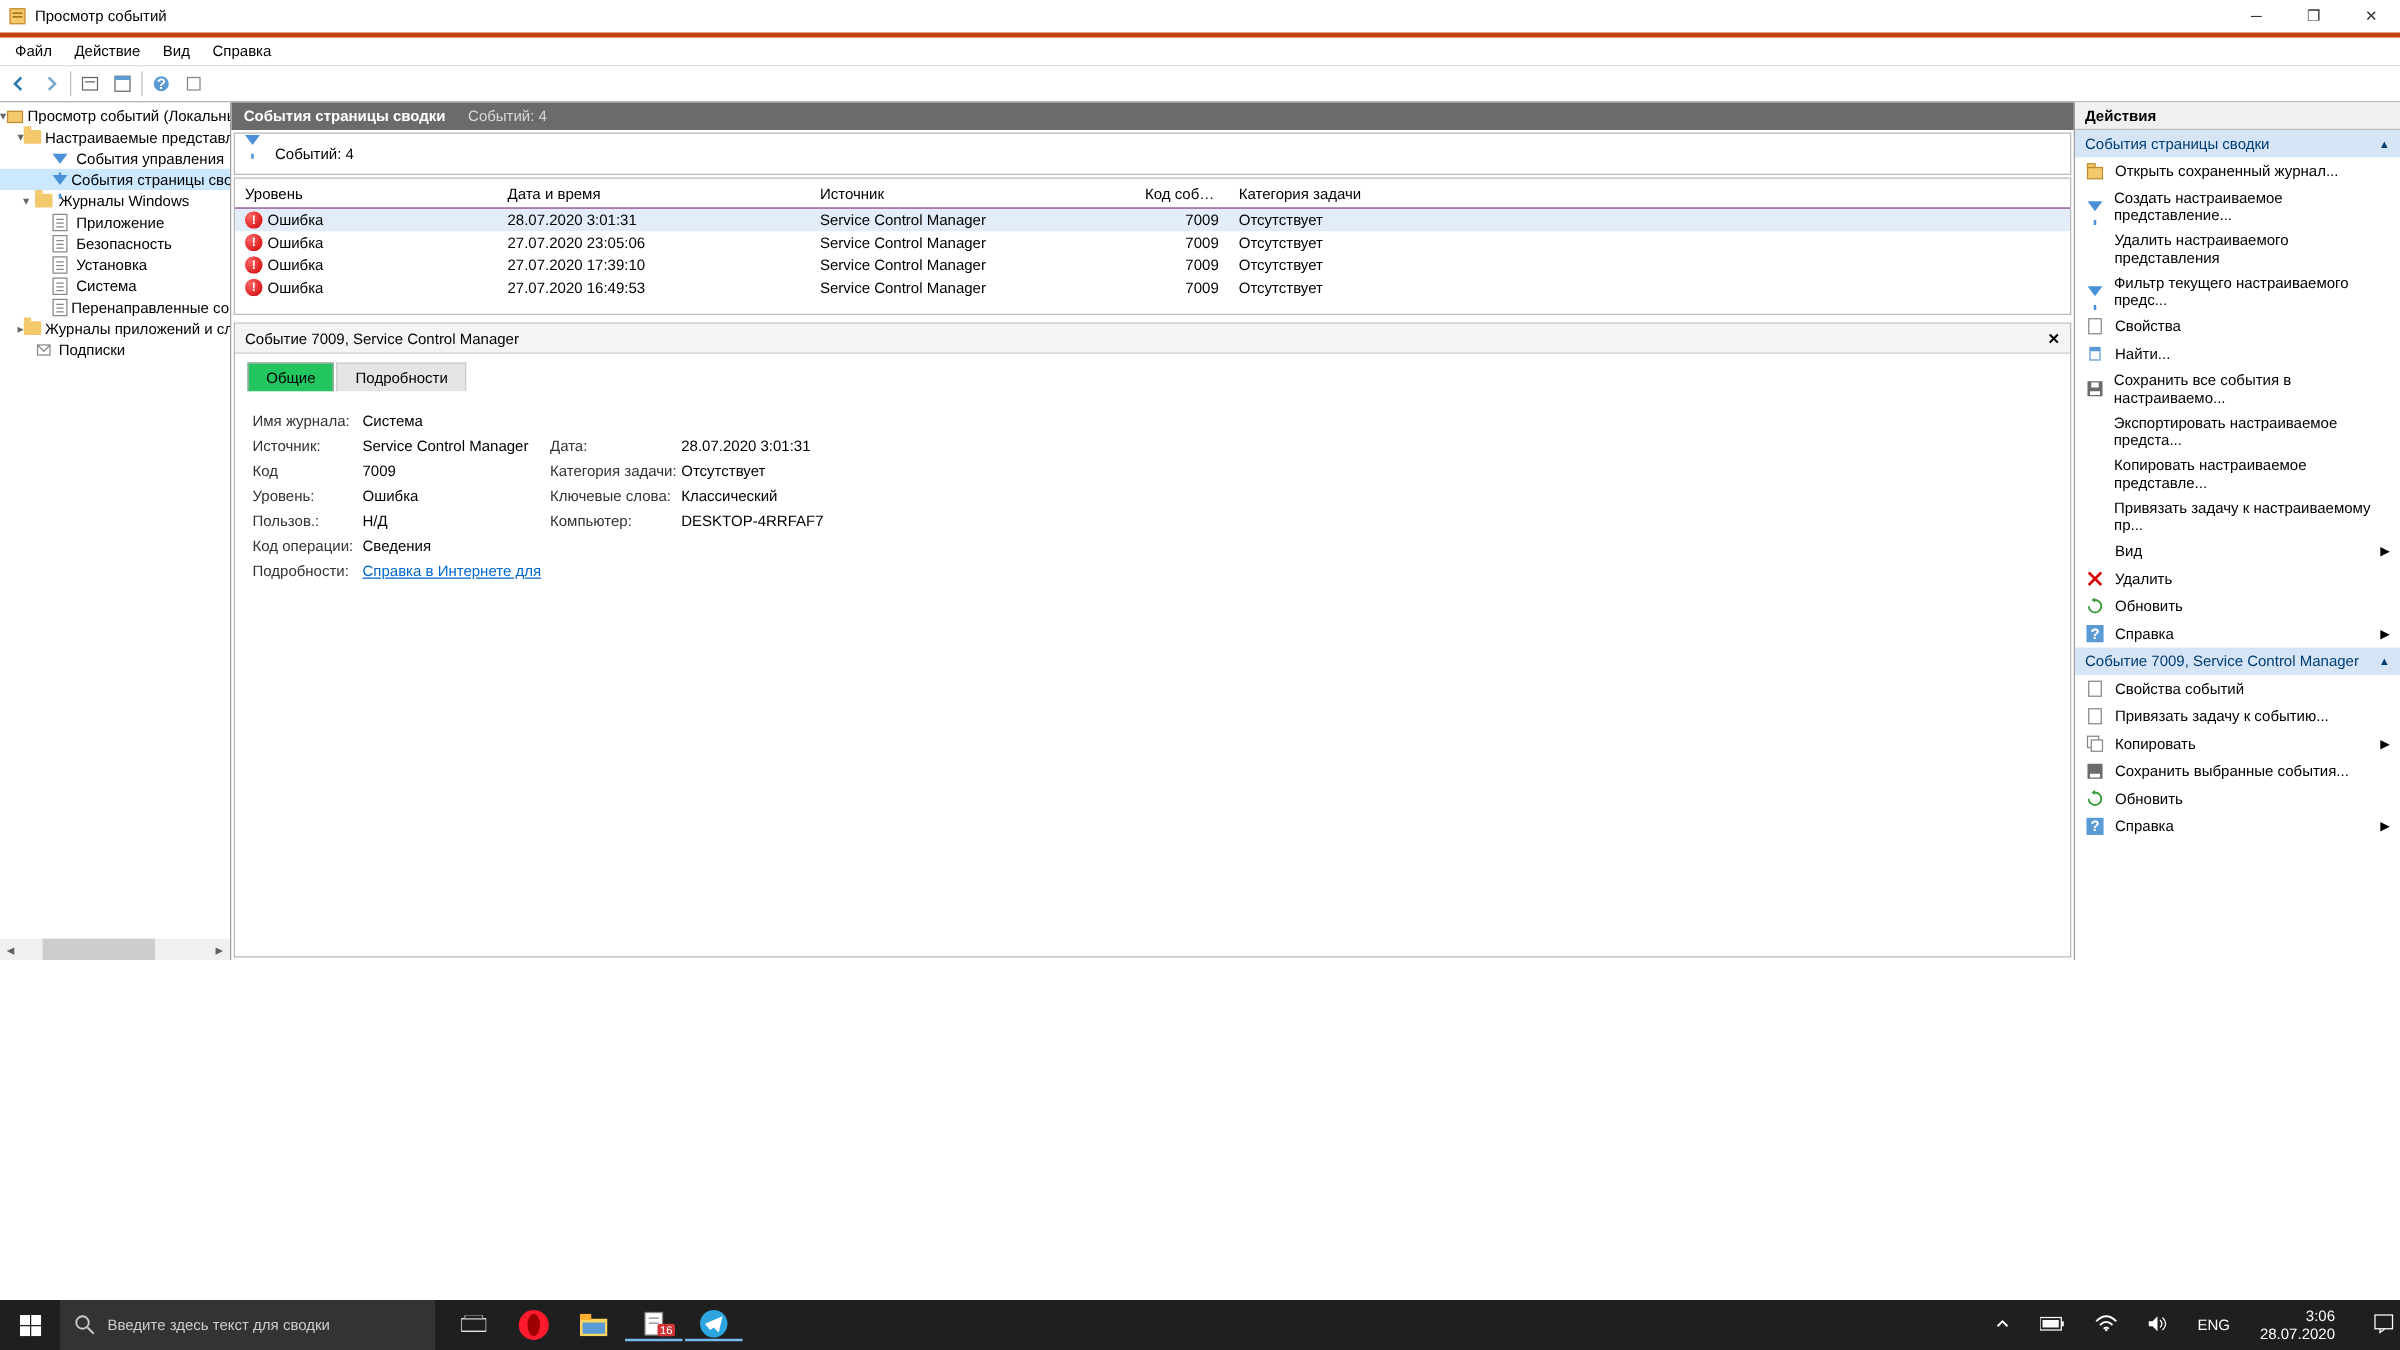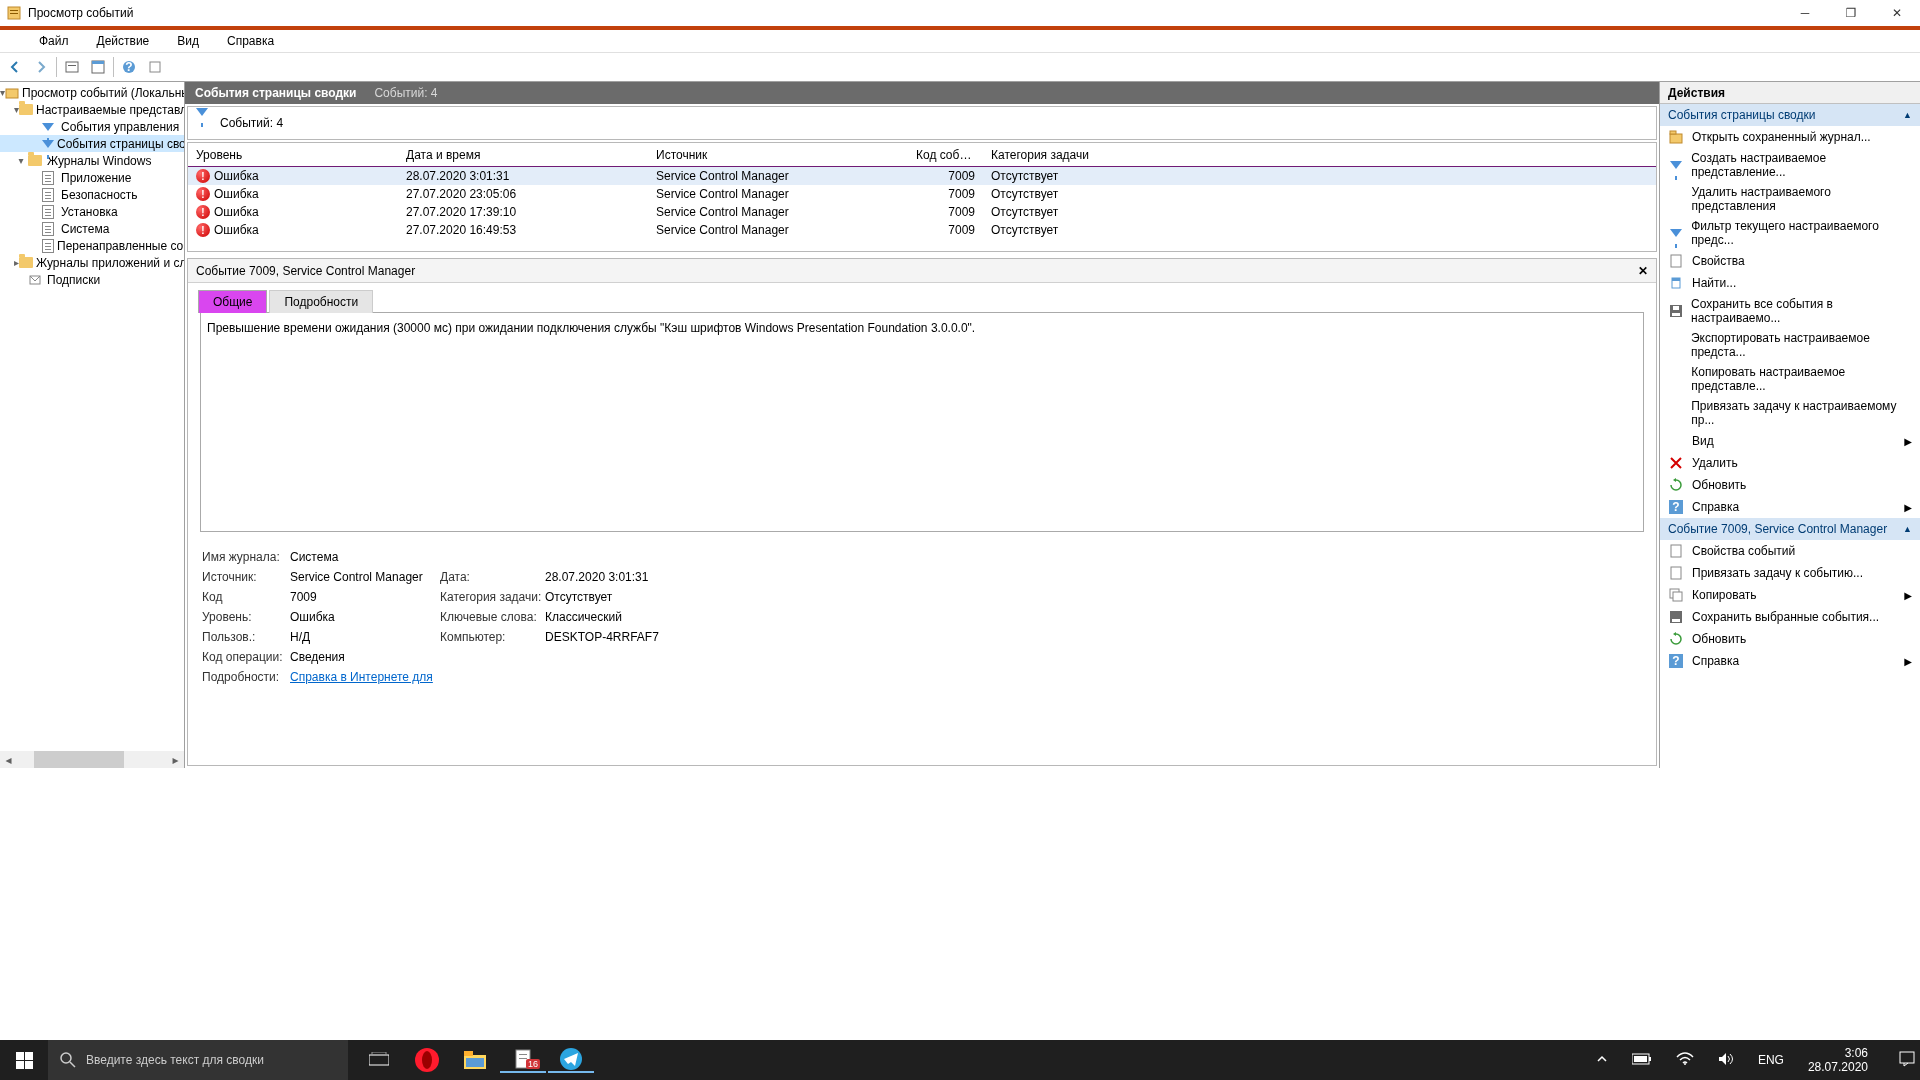--- a/index.html
+++ b/index.html
@@ -3,21 +3,21 @@
 <meta charset="utf-8">
 <style>
 * { margin: 0; padding: 0; box-sizing: border-box; font-family: "Segoe UI", Tahoma, sans-serif; font-size: 12px; }
 body { background: #fff; overflow: hidden; width: 1920px; height: 1080px; position: relative; }
 
 .titlebar { height: 30px; background: #fff; display: flex; align-items: center; padding-left: 6px; border-bottom: 4px solid #c2410c; }
 .titlebar .app-icon { width: 16px; height: 16px; margin-right: 6px; }
 .titlebar .title { flex: 1; }
 .titlebar .winbtn { width: 46px; height: 30px; display: flex; align-items: center; justify-content: center; color: #333; }
 
-.menubar { height: 22px; display: flex; align-items: center; padding-left: 4px; gap: 12px; margin-left: 27px; }
+.menubar { height: 22px; display: flex; align-items: center; padding-left: 4px; gap: 2px; }
 .menubar .item { padding: 2px 8px; }
 
 .toolbar { height: 30px; display: flex; align-items: center; padding-left: 4px; gap: 4px; border-top: 1px solid #e0e0e0; border-bottom: 1px solid #a0a0a0; }
 .tb-btn { width: 22px; height: 22px; display: flex; align-items: center; justify-content: center; border: 1px solid transparent; }
 
 .workspace { display: flex; height: 686px; }
 
 .tree-pane { width: 185px; border-right: 1px solid #a0a0a0; overflow: hidden; background: #fff; padding-top: 2px; position: relative; }
 .tree-item { display: flex; align-items: center; height: 17px; white-space: nowrap; cursor: default; }
 .tree-item .expander { width: 14px; text-align: center; color: #666; font-size: 10px; }
@@ -43,21 +43,21 @@
 .col-id { width: 75px; text-align: right; }
 .col-cat { width: 130px; }
 .ev-row { display: flex; height: 18px; align-items: center; }
 .ev-row.sel { background: #e3edf9; }
 .err-icon { width:14px; height:14px; border-radius:50%; background: radial-gradient(circle at 30% 30%, #ff6666, #cc0000); display:inline-flex; align-items:center; justify-content:center; color:#fff; font-weight:bold; font-size:10px; }
 
 .detail-pane { flex: 1; margin: 6px 2px 2px 2px; border: 1px solid #b8b8b8; background: #fff; display: flex; flex-direction: column; position: relative; }
 .detail-head { height: 24px; display: flex; align-items: center; padding: 0 8px; background: #f4f4f4; border-bottom: 1px solid #d0d0d0; }
 .detail-head .x { margin-left: auto; font-weight: bold; cursor: pointer; }
 .tabs { display: flex; padding: 6px 10px 0 10px; }
-.tab { padding: 4px 14px; border: 1px solid #aaa; border-bottom: none; background: #d946ef; margin-right: 2px; position: relative; top: 1px; }
+.tab { padding: 4px 14px; border: 1px solid #aaa; border-bottom: none; background: #22c55e; margin-right: 2px; position: relative; top: 1px; }
 .tab.inactive { background: #e5e5e5; border-color: #ccc; }
 .msg-box { margin: 0 12px; border: 1px solid #aaa; height: 220px; padding: 8px 6px; }
 .fields { display: grid; grid-template-columns: 88px 150px 105px auto; row-gap: 6px; margin: 18px 14px; }
 .fields .lbl { color: #333; }
 .fields .link { color: #0066cc; text-decoration: underline; }
 
 .actions-pane { width: 260px; background: #fff; display:flex; flex-direction:column; }
 .actions-title { height: 22px; background: #f0f0f0; border-bottom: 1px solid #c0c0c0; display: flex; align-items: center; padding-left: 8px; font-weight: 600; }
 .actions-section-hd { background: #d6e5f5; color: #003c74; padding: 4px 8px; display:flex; align-items:center; }
 .actions-section-hd .tri { margin-left:auto; font-size:9px; }
@@ -299,21 +299,20 @@
 
     <div class="detail-pane">
       <div class="detail-head">
         <span>Событие 7009, Service Control Manager</span>
         <span class="x">✕</span>
       </div>
       <div class="tabs">
         <div class="tab">Общие</div>
         <div class="tab inactive">Подробности</div>
       </div>
-      <div class="msg-box">Превышение времени ожидания (30000 мс) при ожидании подключения службы "Кэш шрифтов Windows Presentation Foundation 3.0.0.0".</div>
       <div class="fields">
         <div class="lbl">Имя журнала:</div>
         <div>Система</div>
         <div></div>
           <div></div>
         <div class="lbl">Источник:</div>
         <div>Service Control Manager</div>
         <div class="lbl">Дата:</div>
         <div>28.07.2020 3:01:31</div>
         <div class="lbl">Код</div>

